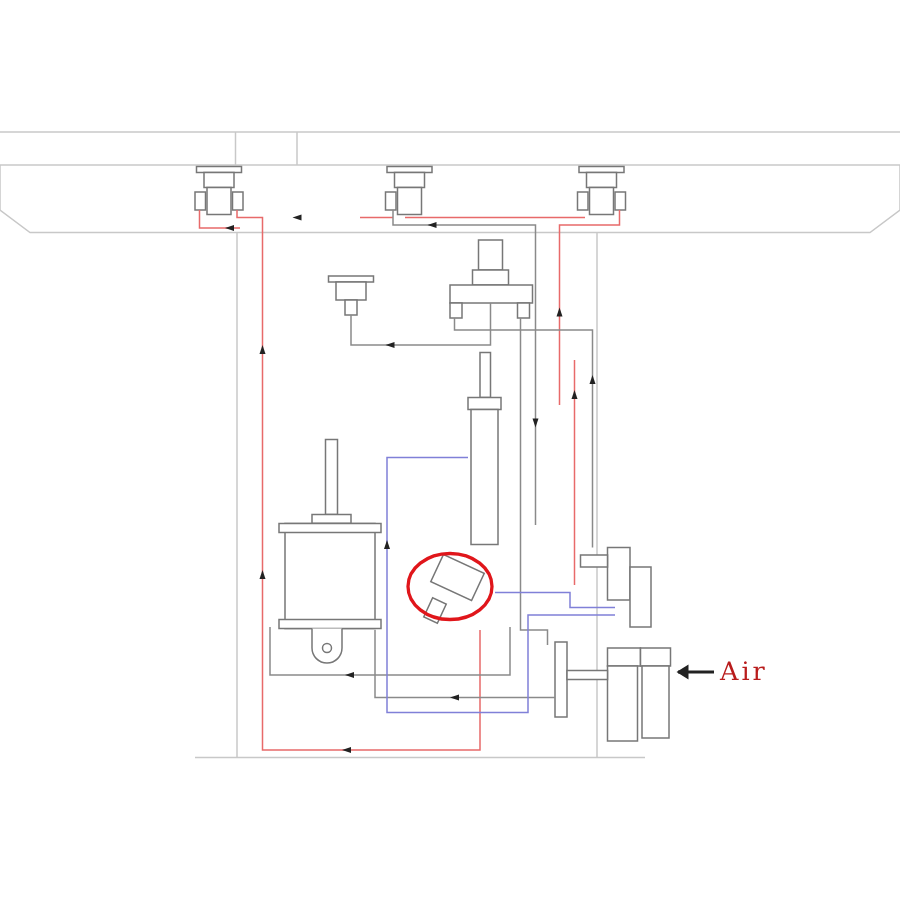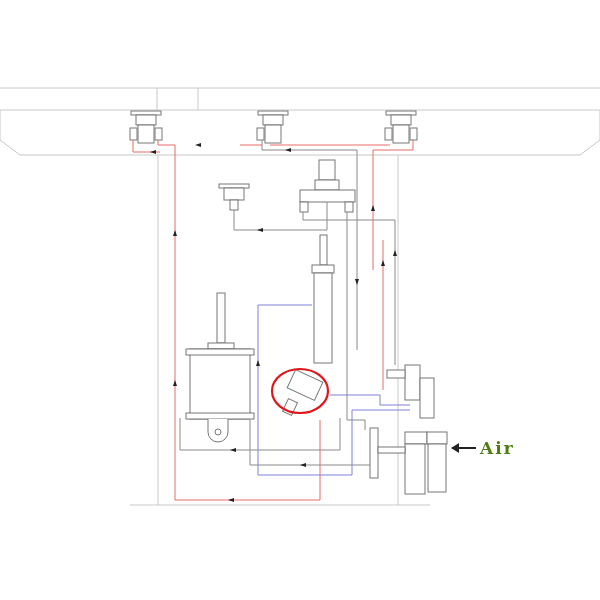--- a/index.html
+++ b/index.html
@@ -5,21 +5,21 @@
   html,body{margin:0;padding:0;background:#fff;}
   #stage{position:relative;width:600px;height:600px;overflow:hidden;background:#fff;}
   svg{position:absolute;left:0;top:0;}
   .frame{stroke:#c8c8c8;fill:none;stroke-width:1;}
   .comp{stroke:#777;fill:#fff;stroke-width:1;}
   .red{stroke:#e86a6a;fill:none;stroke-width:1;}
   .gray{stroke:#8a8a8a;fill:none;stroke-width:1;}
   .blue{stroke:#8080d8;fill:none;stroke-width:1;}
   .arrow{fill:#222;}
   .hl{stroke:#e0161b;fill:none;stroke-width:2.2;}
-  #air-label{position:absolute;left:480px;top:438px;font-family:"DejaVu Serif",serif;font-size:17px;color:#4d7c0f;letter-spacing:2px;font-weight:bold;}
+  #air-label{position:absolute;left:480px;top:438px;font-family:"DejaVu Serif",serif;font-size:17px;color:#b91c1c;letter-spacing:2px;}
   #air-arrow{position:absolute;left:452px;top:447px;width:24px;height:2px;background:#222;}
   #air-arrow:before{content:"";position:absolute;left:-1px;top:-4px;border-right:8px solid #222;border-top:5px solid transparent;border-bottom:5px solid transparent;}
 </style>
 </head>
 <body>
 
 <div id="stage">
 <svg width="600" height="600" viewBox="0 0 600 600">
 
   <g>

